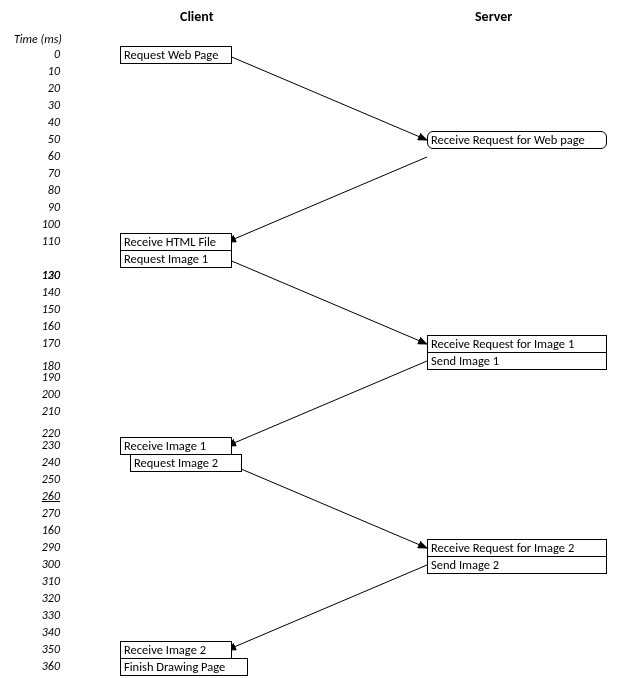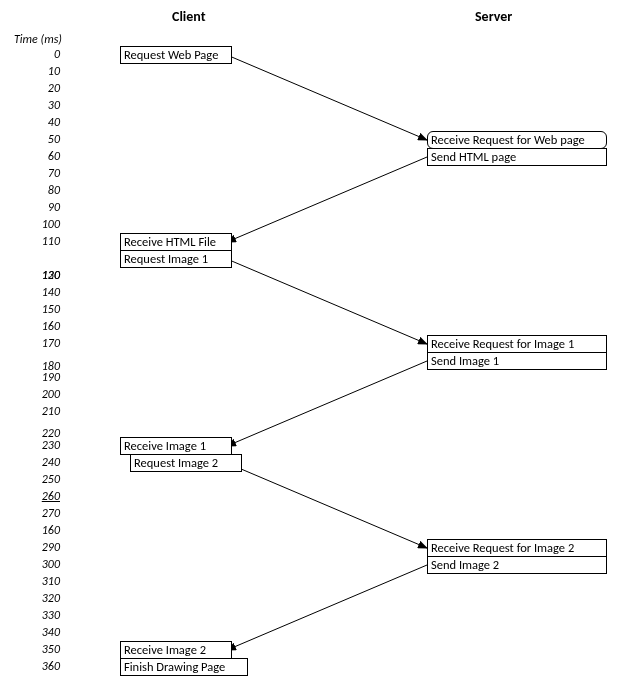--- a/index.html
+++ b/index.html
@@ -52,21 +52,21 @@
     top: 0;
     left: 0;
     pointer-events: none;
   }
 </style>
 </head>
 <body>
 
 <div class="container">
 
-  <div class="col-header" style="left:172px;">Client</div>
+  <div class="col-header" style="left:180px;">Client</div>
   <div class="col-header" style="left:475px;">Server</div>
   <div class="time-header">Time (ms)</div>
 
   <div class="time-tick" style="top:47px;">0</div>
   <div class="time-tick" style="top:64px;">10</div>
   <div class="time-tick" style="top:81px;">20</div>
   <div class="time-tick" style="top:98px;">30</div>
   <div class="time-tick" style="top:115px;">40</div>
   <div class="time-tick" style="top:132px;">50</div>
   <div class="time-tick" style="top:149px;">60</div>
@@ -123,19 +123,18 @@
 
   <div class="event-box" style="left:120px; top:46px;  width:104px;">Request Web Page</div>
   <div class="event-box" style="left:120px; top:233px; width:104px;">Receive HTML File</div>
   <div class="event-box" style="left:120px; top:250px; width:104px;">Request Image 1</div>
   <div class="event-box" style="left:120px; top:437px; width:104px;">Receive Image 1</div>
   <div class="event-box" style="left:120px; top:454px; width:104px;margin-left:10px;">Request Image 2</div>
   <div class="event-box" style="left:120px; top:641px; width:104px;">Receive Image 2</div>
   <div class="event-box" style="left:120px; top:658px; width:120px;">Finish Drawing Page</div>
 
   <div class="event-box" style="left:427px; top:131px; width:172px;border-radius:6px;">Receive Request for Web page</div>
-  <div class="event-box" style="left:427px; top:148px; width:172px;">Send HTML page</div>
   <div class="event-box" style="left:427px; top:335px; width:172px;">Receive Request for Image 1</div>
   <div class="event-box" style="left:427px; top:352px; width:172px;">Send Image 1</div>
   <div class="event-box" style="left:427px; top:539px; width:172px;">Receive Request for Image 2</div>
   <div class="event-box" style="left:427px; top:556px; width:172px;">Send Image 2</div>
 
 </div>
 
 </body></html>

